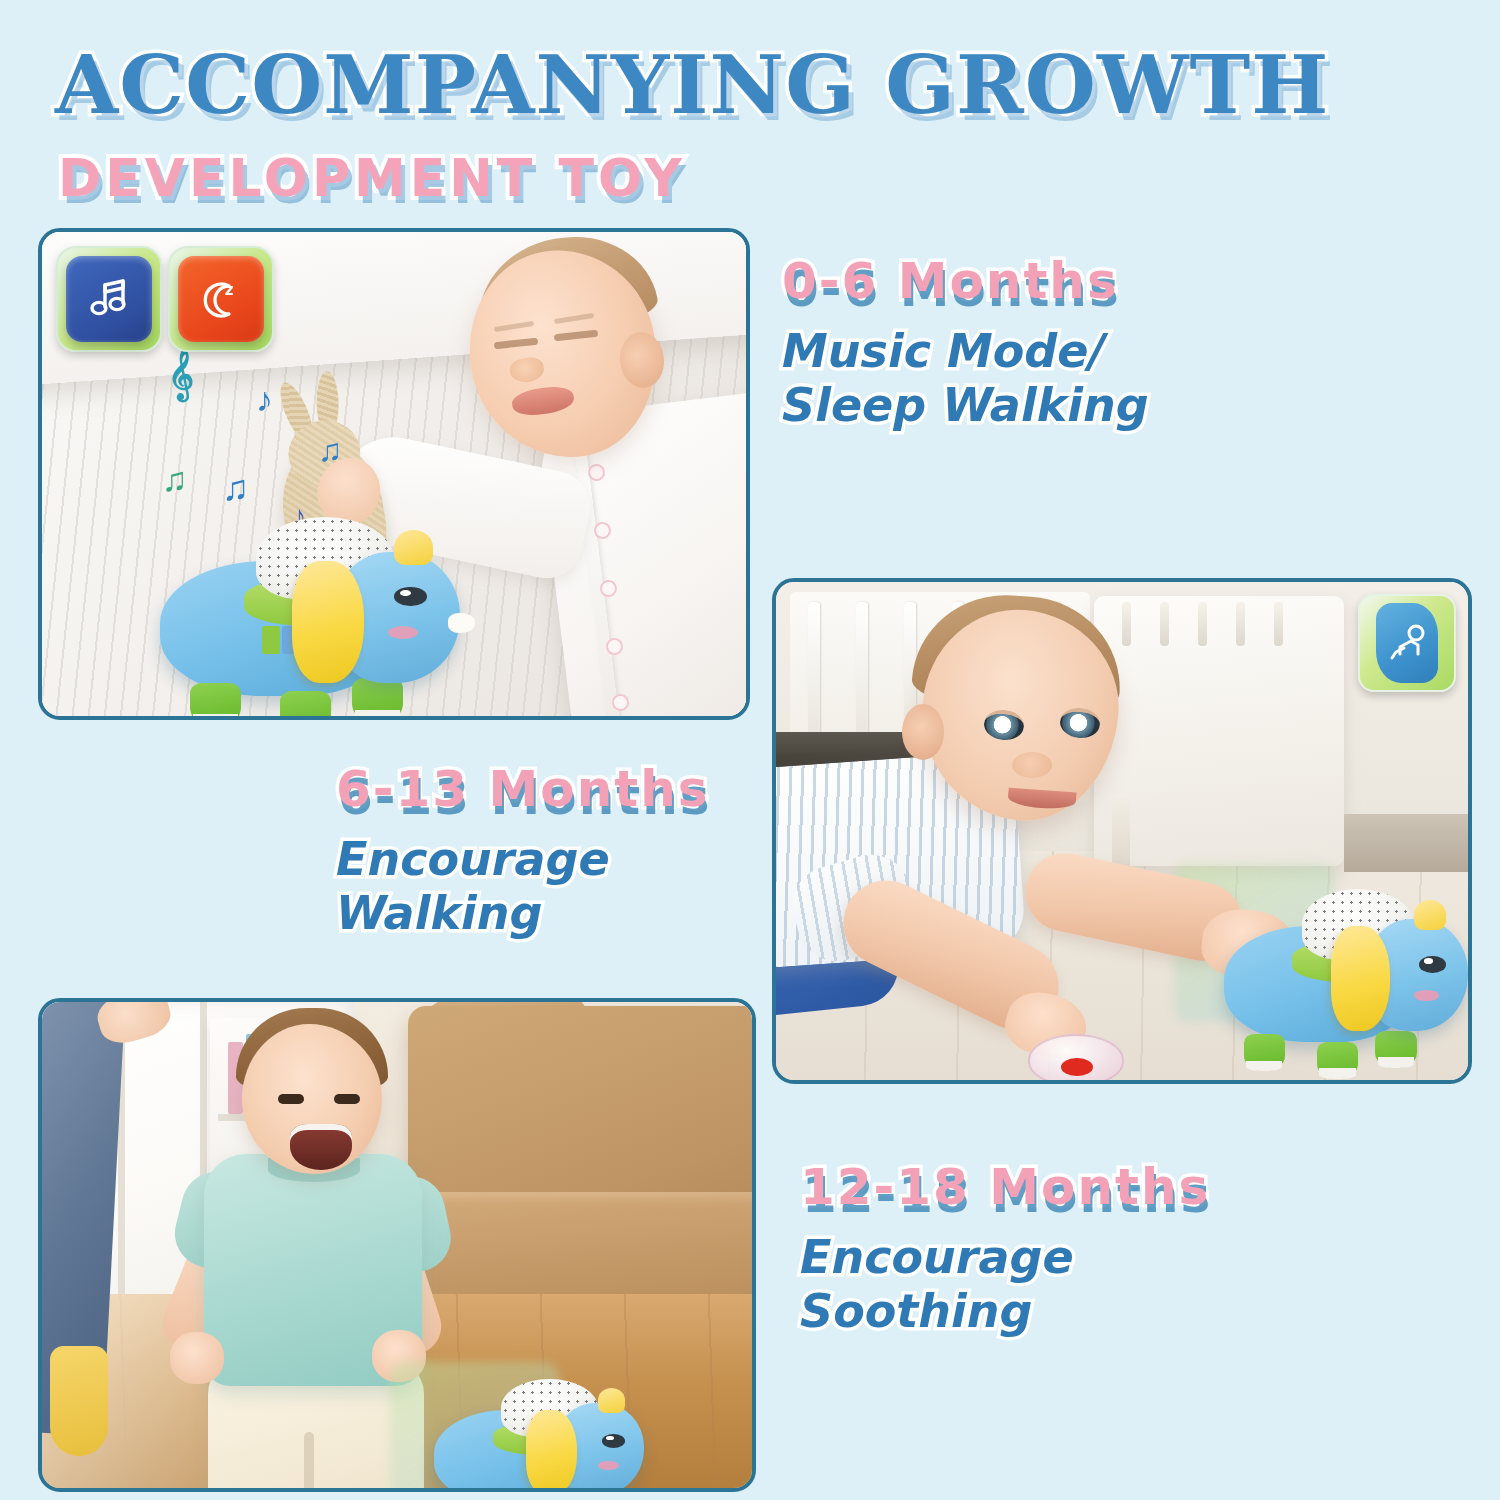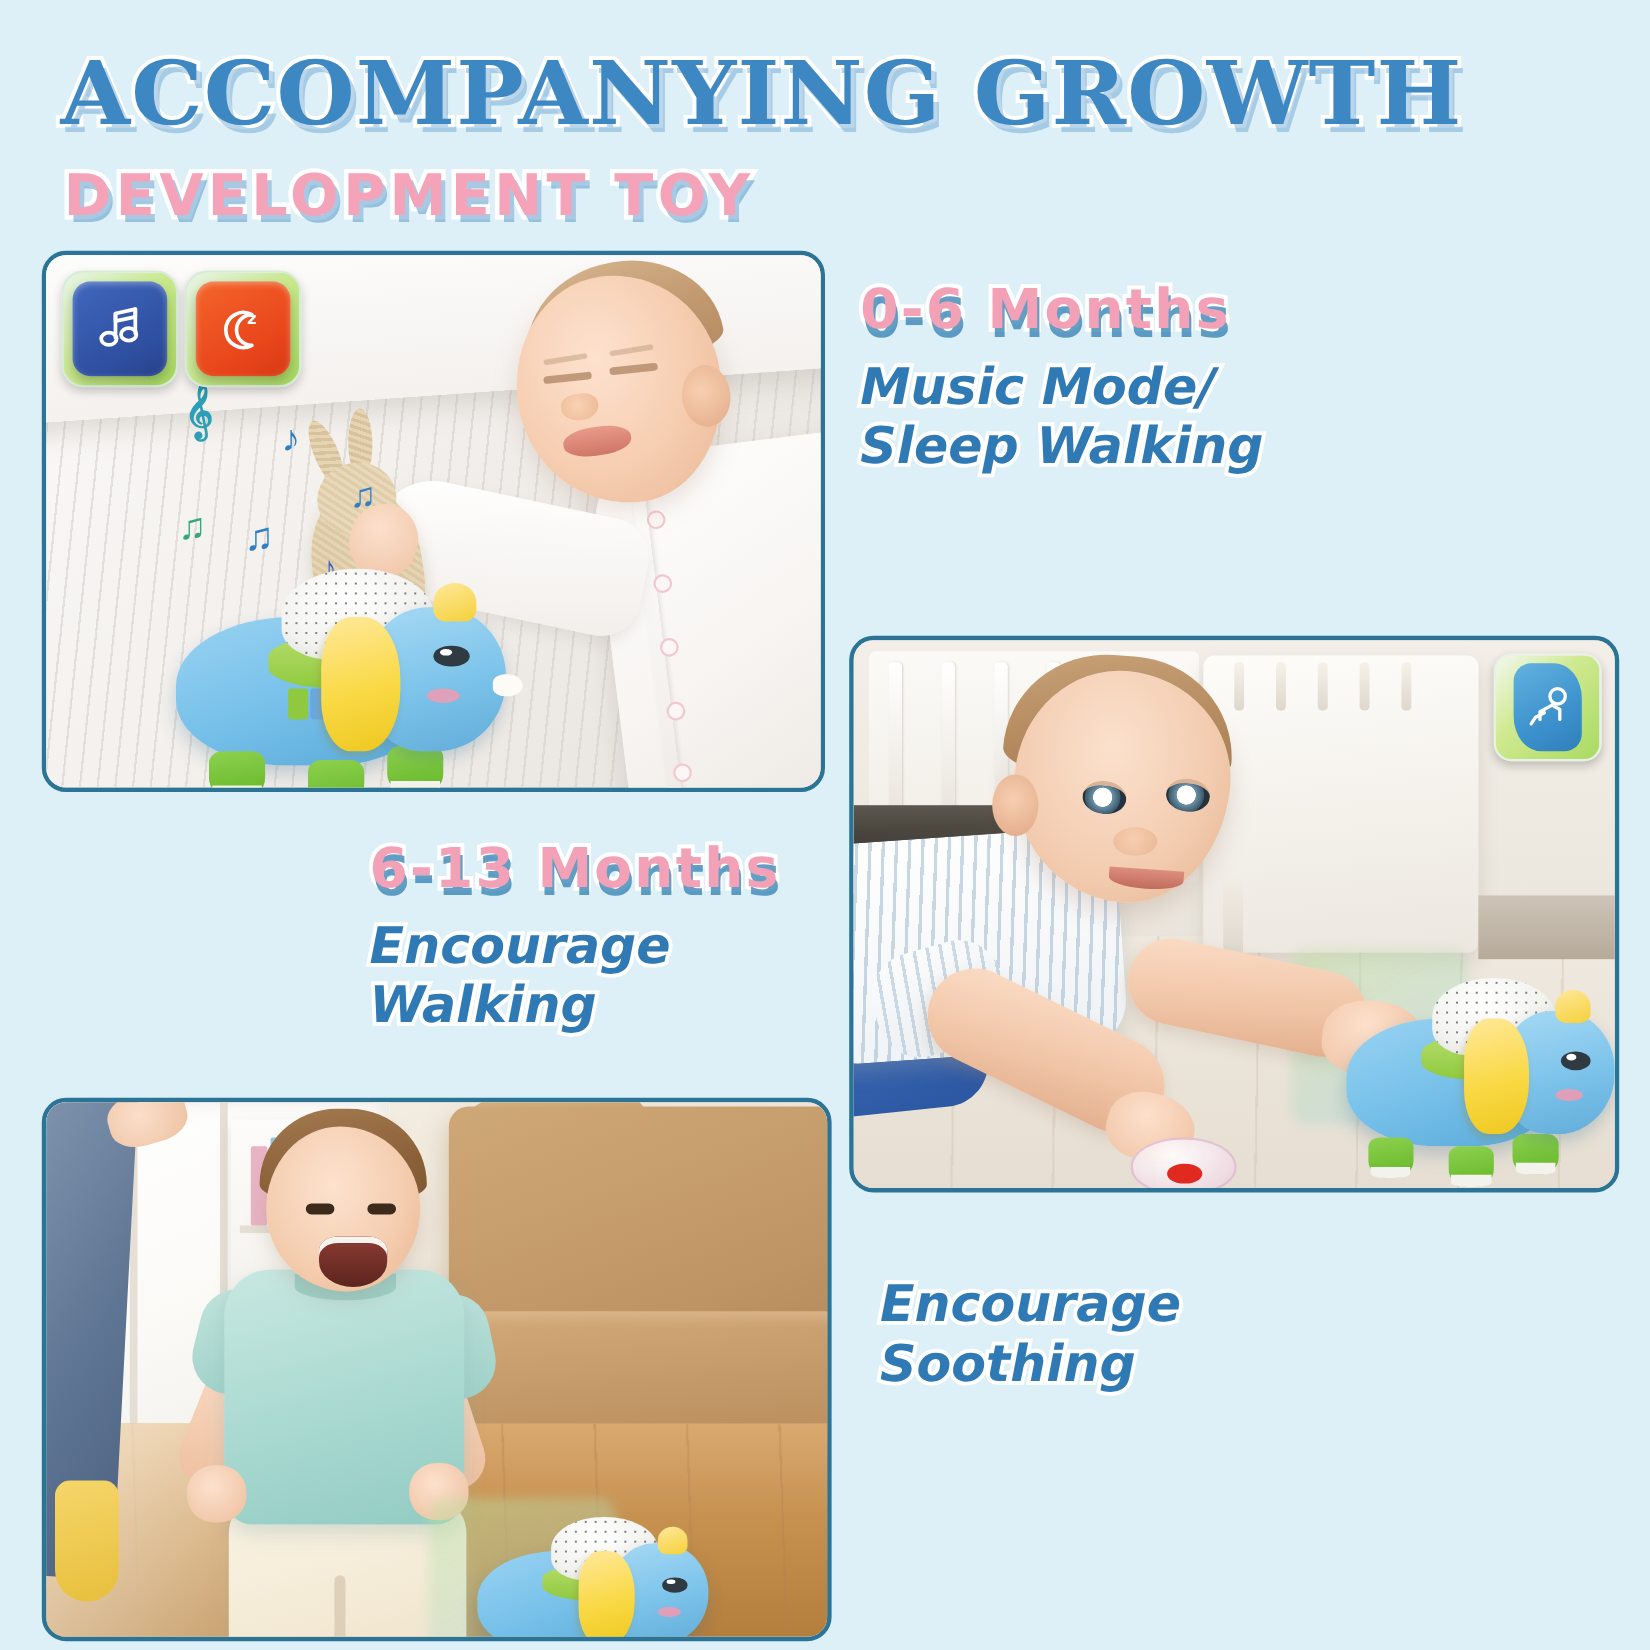--- a/index.html
+++ b/index.html
@@ -578,20 +578,21 @@
 
   <div class="block" id="block-1">
     <p class="age">6-13 Months</p>
     <p class="desc">
       <span>Encourage</span>
       <span>Walking</span>
     </p>
   </div>
 
   <div class="block" id="block-2">
+    <p class="age">12-18 Months</p>
     <p class="desc">
       <span>Encourage</span>
       <span>Soothing</span>
     </p>
   </div>
 
   <div class="panel" id="panel-0">
     <div class="ph">
       <div class="p1-bed"></div>
       <div class="p1-sheetfold"></div>

